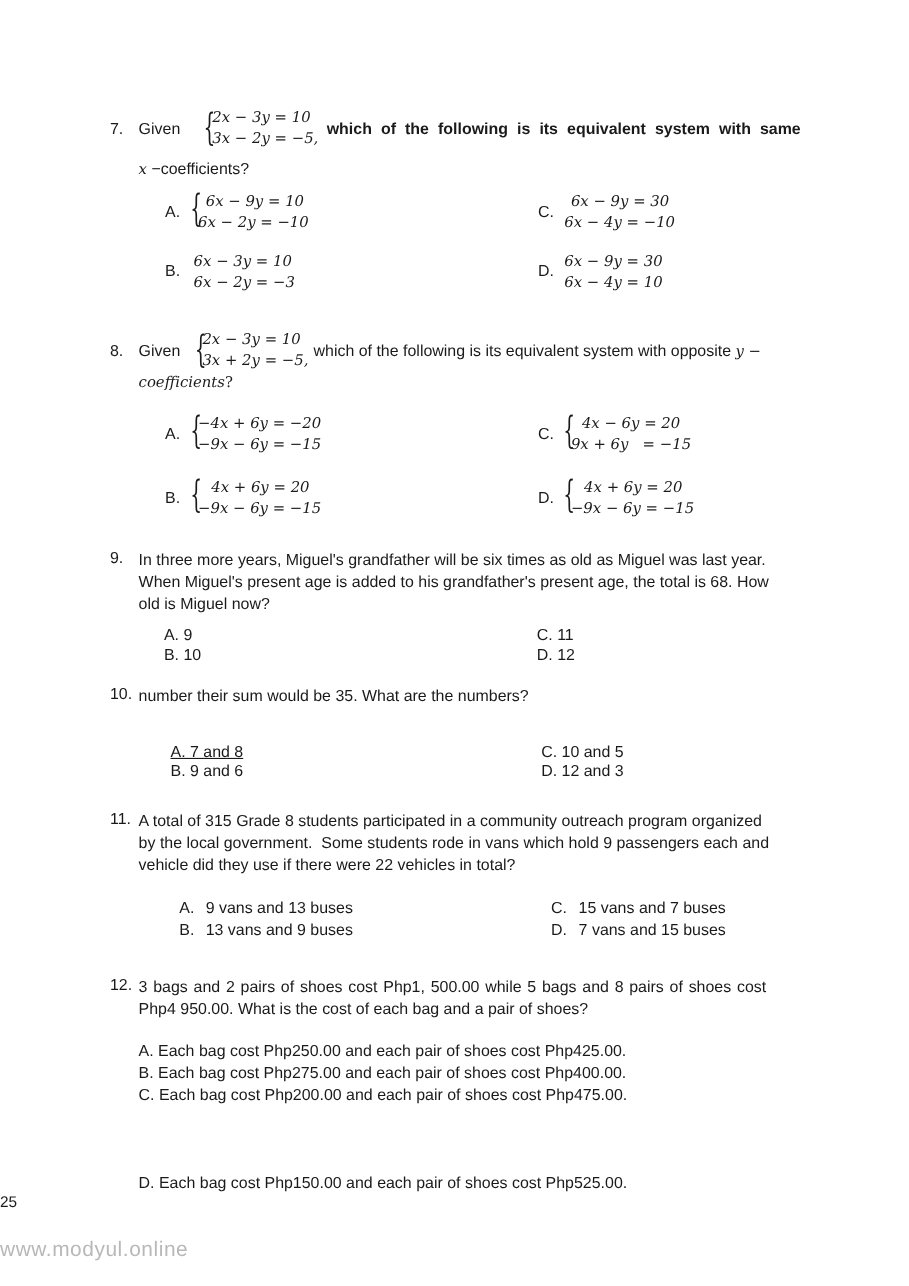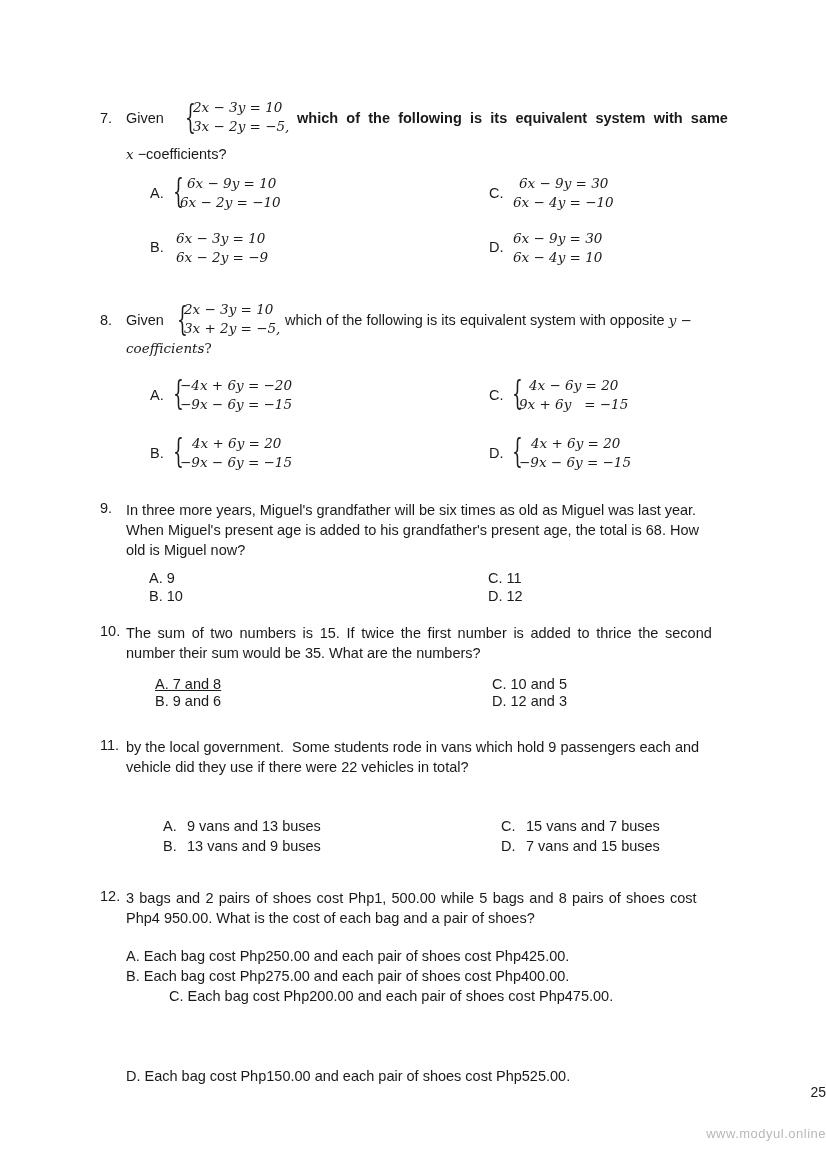--- a/index.html
+++ b/index.html
@@ -8,22 +8,22 @@
     .abs { position: absolute; }
     .txt { white-space: nowrap; }
     .math { font-family: "DejaVu Serif", "Liberation Serif", serif; font-style: italic; font-size: 13.5px; }
     .mathup { font-family: "DejaVu Serif", "Liberation Serif", serif; font-size: 13.5px; }
     .sys { position: absolute; line-height: 19px; }
     .brace { position: absolute; font-family: "DejaVu Serif", serif; font-size: 34px; line-height: 34px; font-weight: 300; transform: scaleX(0.5); transform-origin: left top; }
     .eq { display: block; white-space: nowrap; }
     .qtext { position: absolute; left: 126px; width: 602px; line-height: 20px; text-align: justify; }
     .qnum { position: absolute; }
     .opt { position: absolute; white-space: nowrap; }
-    .pagenum { position: absolute; left: 0; width: 826px; text-align: right; top: 1084px; font-size: 14px; }
-    .watermark { position: absolute; left: 0; width: 826px; text-align: right; top: 1126px; font-size: 13px; color: #b8b8b8; letter-spacing: 0.5px; }
+    .pagenum { position: absolute; left: 0; width: 826px; text-align: left; top: 1084px; font-size: 14px; }
+    .watermark { position: absolute; left: 0; width: 826px; text-align: left; top: 1126px; font-size: 19px; color: #b8b8b8; letter-spacing: 0.5px; }
     .justify-line { display: flex; justify-content: space-between; white-space: nowrap; }
   </style>
 </head>
 <body>
 
 <div>
   <span class="qnum txt" style="left:100px; top:110px;">7.</span>
   <span class="abs txt" style="left:126px; top:110px;">Given</span>
   <span class="brace" style="left:185px; top:99px;">{</span>
   <div class="sys math" style="left:193px; top:98px;">
@@ -52,21 +52,21 @@
     <div class="sys math" style="left:180px; top:174px;">
       <span class="eq" style="padding-left:7px;">6x − 9y = 10</span>
       <span class="eq">6x − 2y = −10</span>
     </div>
   </div>
 
   <div>
     <span class="opt" style="left:150px; top:239px;">B.</span>
     <div class="sys math" style="left:176px; top:229px;">
       <span class="eq">6x − 3y = 10</span>
-      <span class="eq">6x − 2y = −9</span>
+      <span class="eq">6x − 2y = −3</span>
     </div>
   </div>
 
   <div>
     <span class="opt" style="left:489px; top:185px;">C.</span>
     <div class="sys math" style="left:513px; top:174px;">
       <span class="eq" style="padding-left:6px;">6x − 9y = 30</span>
       <span class="eq">6x − 4y = −10</span>
     </div>
   </div>
@@ -142,34 +142,32 @@
   </div>
   <span class="opt" style="left:149px; top:570px;">A. 9</span>
   <span class="opt" style="left:149px; top:588px;">B. 10</span>
   <span class="opt" style="left:488px; top:570px;">C. 11</span>
   <span class="opt" style="left:488px; top:588px;">D. 12</span>
 </div>
 
 <div>
   <span class="qnum txt" style="left:100px; top:623px;">10.</span>
   <div class="qtext" style="top:623px;">
-    <div class="justify-line">
-        <span style="word-spacing:2.6px;">The sum of two numbers is 15. If twice the first number is added to thrice the second</span>
-      </div>
     <div class="txt">number their sum would be 35. What are the numbers?</div>
   </div>
   <span class="opt" style="left:155px; top:676px;text-decoration:underline;">A. 7 and 8</span>
   <span class="opt" style="left:155px; top:693px;">B. 9 and 6</span>
   <span class="opt" style="left:492px; top:676px;">C. 10 and 5</span>
   <span class="opt" style="left:492px; top:693px;">D. 12 and 3</span>
 </div>
 
 <div>
   <span class="qnum txt" style="left:100px; top:737px;">11.</span>
   <div class="qtext" style="top:737px;">
+    <div class="txt">A total of 315 Grade 8 students participated in a community outreach program organized</div>
     <div class="txt" style="white-space:pre;">by the local government.  Some students rode in vans which hold 9 passengers each and</div>
     <div class="txt">vehicle did they use if there were 22 vehicles in total?</div>
   </div>
   <div>
     <span class="opt" style="left:163px; top:818px;">A.</span>
     <span class="opt" style="left:187px; top:818px;">9 vans and 13 buses</span>
   </div>
   <div>
     <span class="opt" style="left:163px; top:838px;">B.</span>
     <span class="opt" style="left:187px; top:838px;">13 vans and 9 buses</span>
@@ -185,18 +183,18 @@
 </div>
 
 <div>
   <span class="qnum txt" style="left:100px; top:888px;">12.</span>
   <div class="qtext" style="top:888px;">
     <div class="txt" style="word-spacing:1.2px;">3 bags and 2 pairs of shoes cost Php1, 500.00 while 5 bags and 8 pairs of shoes cost</div>
     <div class="txt">Php4 950.00. What is the cost of each bag and a pair of shoes?</div>
   </div>
   <span class="opt" style="left:126px; top:948px;">A. Each bag cost Php250.00 and each pair of shoes cost Php425.00.</span>
   <span class="opt" style="left:126px; top:968px;">B. Each bag cost Php275.00 and each pair of shoes cost Php400.00.</span>
-  <span class="opt" style="left:126px; top:988px;margin-left:43px;">C. Each bag cost Php200.00 and each pair of shoes cost Php475.00.</span>
+  <span class="opt" style="left:126px; top:988px;">C. Each bag cost Php200.00 and each pair of shoes cost Php475.00.</span>
   <span class="opt" style="left:126px; top:1068px;">D. Each bag cost Php150.00 and each pair of shoes cost Php525.00.</span>
 </div>
 
 <div class="pagenum">25</div>
 <div class="watermark">www.modyul.online</div>
 
 </body></html>

